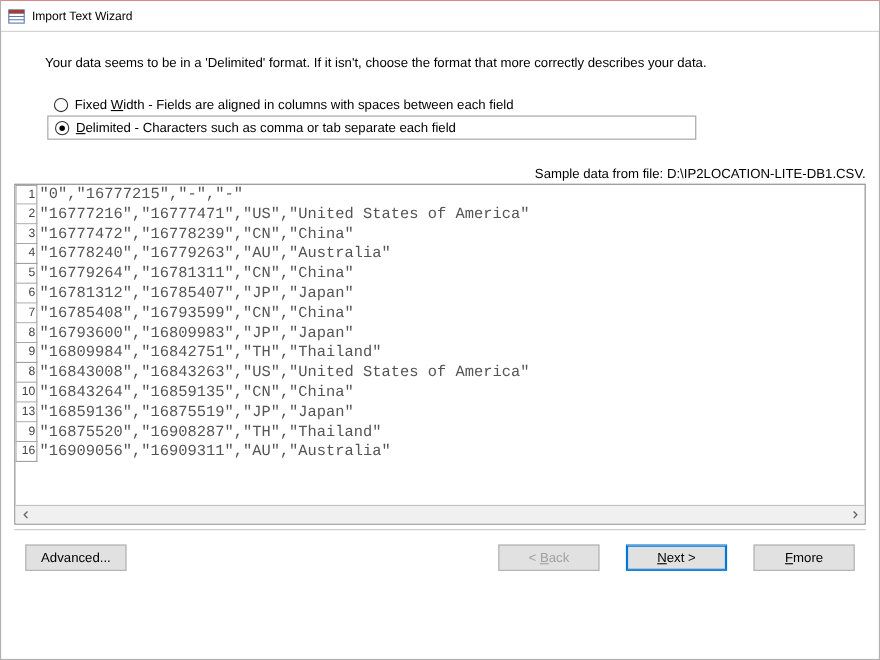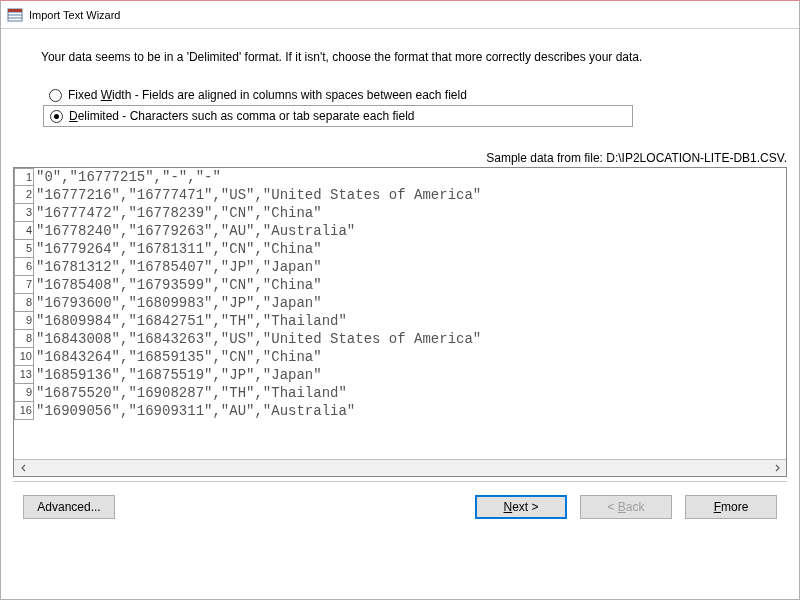--- a/index.html
+++ b/index.html
@@ -97,21 +97,21 @@
   .hscroll .arrow {
     width:15px; height:13px; display:flex; align-items:center; justify-content:center;
     color:#555; font-size:10px;
   }
   .button-bar {
     height: 50px;
     border-top:1px solid #c9c9c9;
     margin-top:4px;
     display:flex; align-items:center;
     padding: 0 10px;
-    gap:13px;
+    gap:24px;
   }
   .spacer { flex:1; }
   button.btn {
     min-width: 92px;
     height: 24px;
     font-family: inherit; font-size:12px;
     background:#e1e1e1;
     border:1px solid #adadad;
     padding: 0 12px;
     cursor:pointer;
@@ -179,18 +179,18 @@
           <svg width="8" height="8" viewBox="0 0 8 8">
               <polyline points="3,1 6,4 3,7" fill="none" stroke="#606060" stroke-width="1.2"></polyline>
             </svg>
         </span>
       </div>
     </div>
 
     <div class="button-bar">
       <button class="btn">Advanced...</button>
       <div class="spacer"></div>
+      <button class="btn" disabled=""><span>&lt; </span><span class="underline-key">B</span><span>ack</span></button>
       <button class="btn primary"><span class="underline-key">N</span><span>ext &gt;</span></button>
-      <button class="btn" disabled=""><span>&lt; </span><span class="underline-key">B</span><span>ack</span></button>
       <button class="btn"><span class="underline-key">F</span><span>more</span></button>
     </div>
   </div>
 </div>
 
 </body></html>

